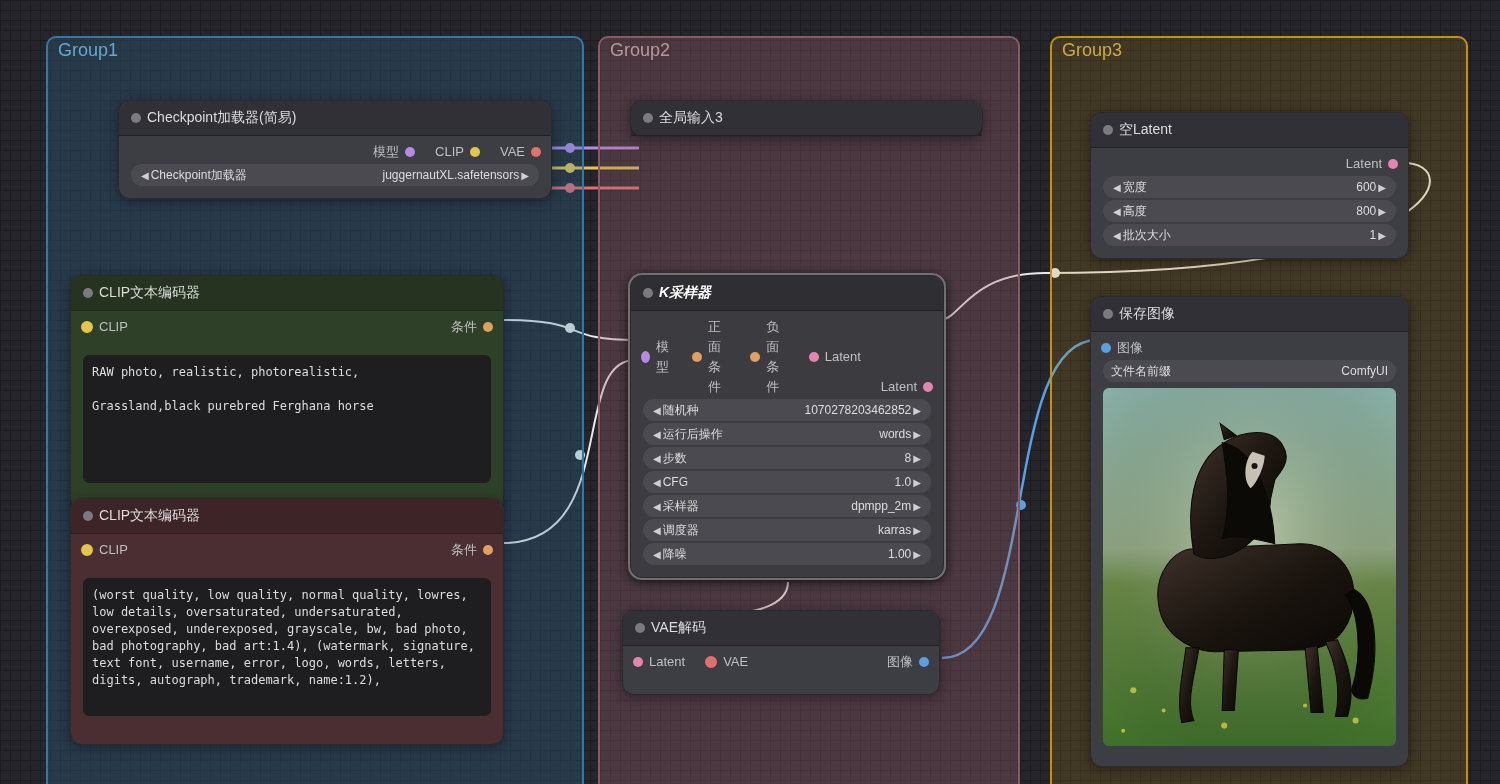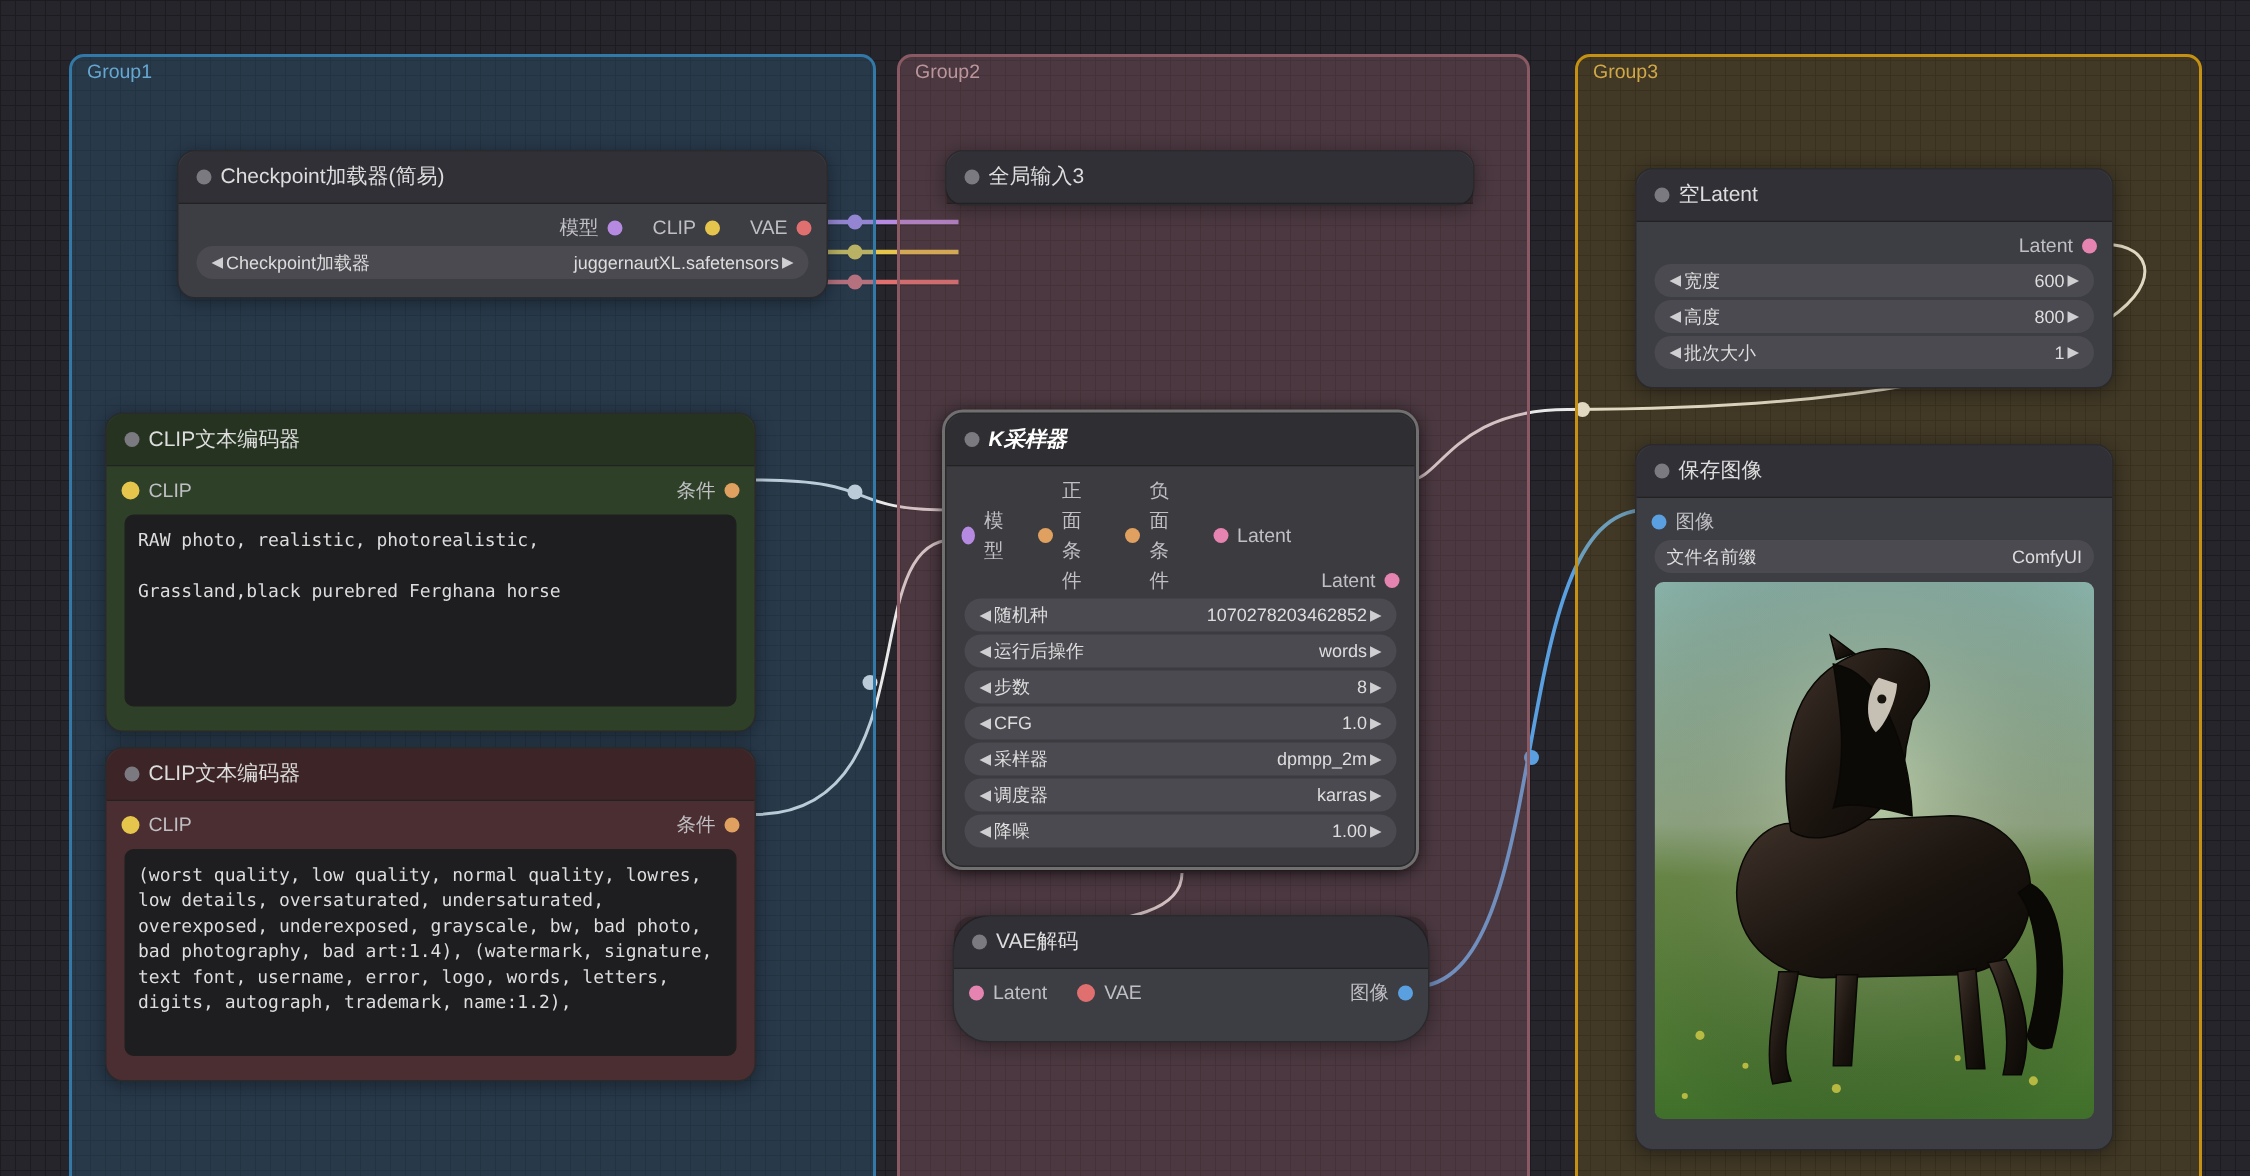--- a/index.html
+++ b/index.html
@@ -21,21 +21,21 @@
   html,body{margin:0;padding:0;width:1500px;height:784px;overflow:hidden;
     font-family:-apple-system,"Segoe UI",Arial,sans-serif;color:var(--text);}
   .canvas{position:relative;width:1500px;height:784px;
     background-color:var(--bg);
     background-image:
       linear-gradient(var(--bg-grid) 1px,transparent 1px),
       linear-gradient(90deg,var(--bg-grid) 1px,transparent 1px);
     background-size:10px 10px;}
   svg.links{position:absolute;inset:0;width:1500px;height:784px;pointer-events:none;}
   .group{position:absolute;border-radius:10px;padding-top:28px;}
-  .group-title{position:absolute;top:2px;left:10px;font-size:13px;font-weight:500;opacity:.9;}
+  .group-title{position:absolute;top:2px;left:10px;font-size:18px;font-weight:500;opacity:.9;}
   .node{position:absolute;background:var(--panel);border:1px solid #2a2a2c;border-radius:12px;
     box-shadow:0 2px 12px #00000060;font-size:13px;}
   .node.green{background:#2f4028;}
   .node.red{background:#4b2e31;}
   .node.highlight{background:#3b3b40;box-shadow:0 0 0 2px #707070,0 2px 12px #000;}
   .node-hdr{display:flex;align-items:center;gap:6px;padding:8px 12px;border-radius:12px 12px 0 0;background:rgba(0,0,0,.20);border-bottom:1px solid #222;}
   .hdr-dot{width:10px;height:10px;border-radius:50%;background:#7a7a80;flex:none;}
   .node-title{font-size:14px;color:#ddd;}
   .node.highlight .node-title{font-weight:700;color:#fff;font-style:italic;}
   .node-body{padding:6px 0 10px;}
@@ -50,21 +50,21 @@
   .c-red   {background:#e06f6f;border-color:#e06f6f;}
   .c-orange{background:#e0a060;border-color:#e0a060;}
   .c-pink  {background:#e583b1;border-color:#e583b1;}
   .c-blue  {background:#5aa0e0;border-color:#5aa0e0;}
   .pad{padding:6px 12px;}
   .capsule{display:flex;align-items:center;justify-content:space-between;height:22px;
     padding:0 8px;margin:2px 12px;border-radius:12px;background:var(--field);font-size:12px;color:#ddd;}
   .capsule .tri-l,.capsule .tri-r{font-size:10px;color:#cfcfd2;padding:0 2px;}
   .capsule .lab{flex:1;text-align:left;}
   .capsule .val{flex:0;white-space:nowrap;}
-  .textbox{margin:6px 12px;padding:8px;border-radius:6px;border:1px solid #1f1f20;
+  .textbox{margin:18px 12px;padding:8px;border-radius:6px;border:1px solid #1f1f20;
     background:#1e1e21;color:#ddd;font-family:ui-monospace,Menlo,Consolas,monospace;
     font-size:12px;line-height:17px;white-space:pre-wrap;}
   .horse{position:relative;margin:6px 12px 10px;border-radius:6px;overflow:hidden;}
 </style>
 </head>
 <body>
 
 <div class="canvas">
 
   <svg class="links">
@@ -255,21 +255,21 @@
           <div class="capsule">
     <span class="tri-l">◀</span>
     <span class="lab">降噪</span>
     <span class="val">1.00</span>
     <span class="tri-r">▶</span>
           </div>
         </div>
     </div>
   </div>
 
-  <div class="node" style="left:635px;top:610px;width:316px;border-radius:24px;">
+  <div class="node" style="left:622px;top:610px;width:316px;">
     <div class="node-hdr">
         <span class="hdr-dot"></span>
       <span class="node-title">VAE解码</span>
       </div>
     <div class="node-body" style="padding-bottom:22px;">
       <div class="ports-row">
         <div class="ports">
           <div class="port">
             <span class="dot c-pink"></span>
             <span>Latent</span>

